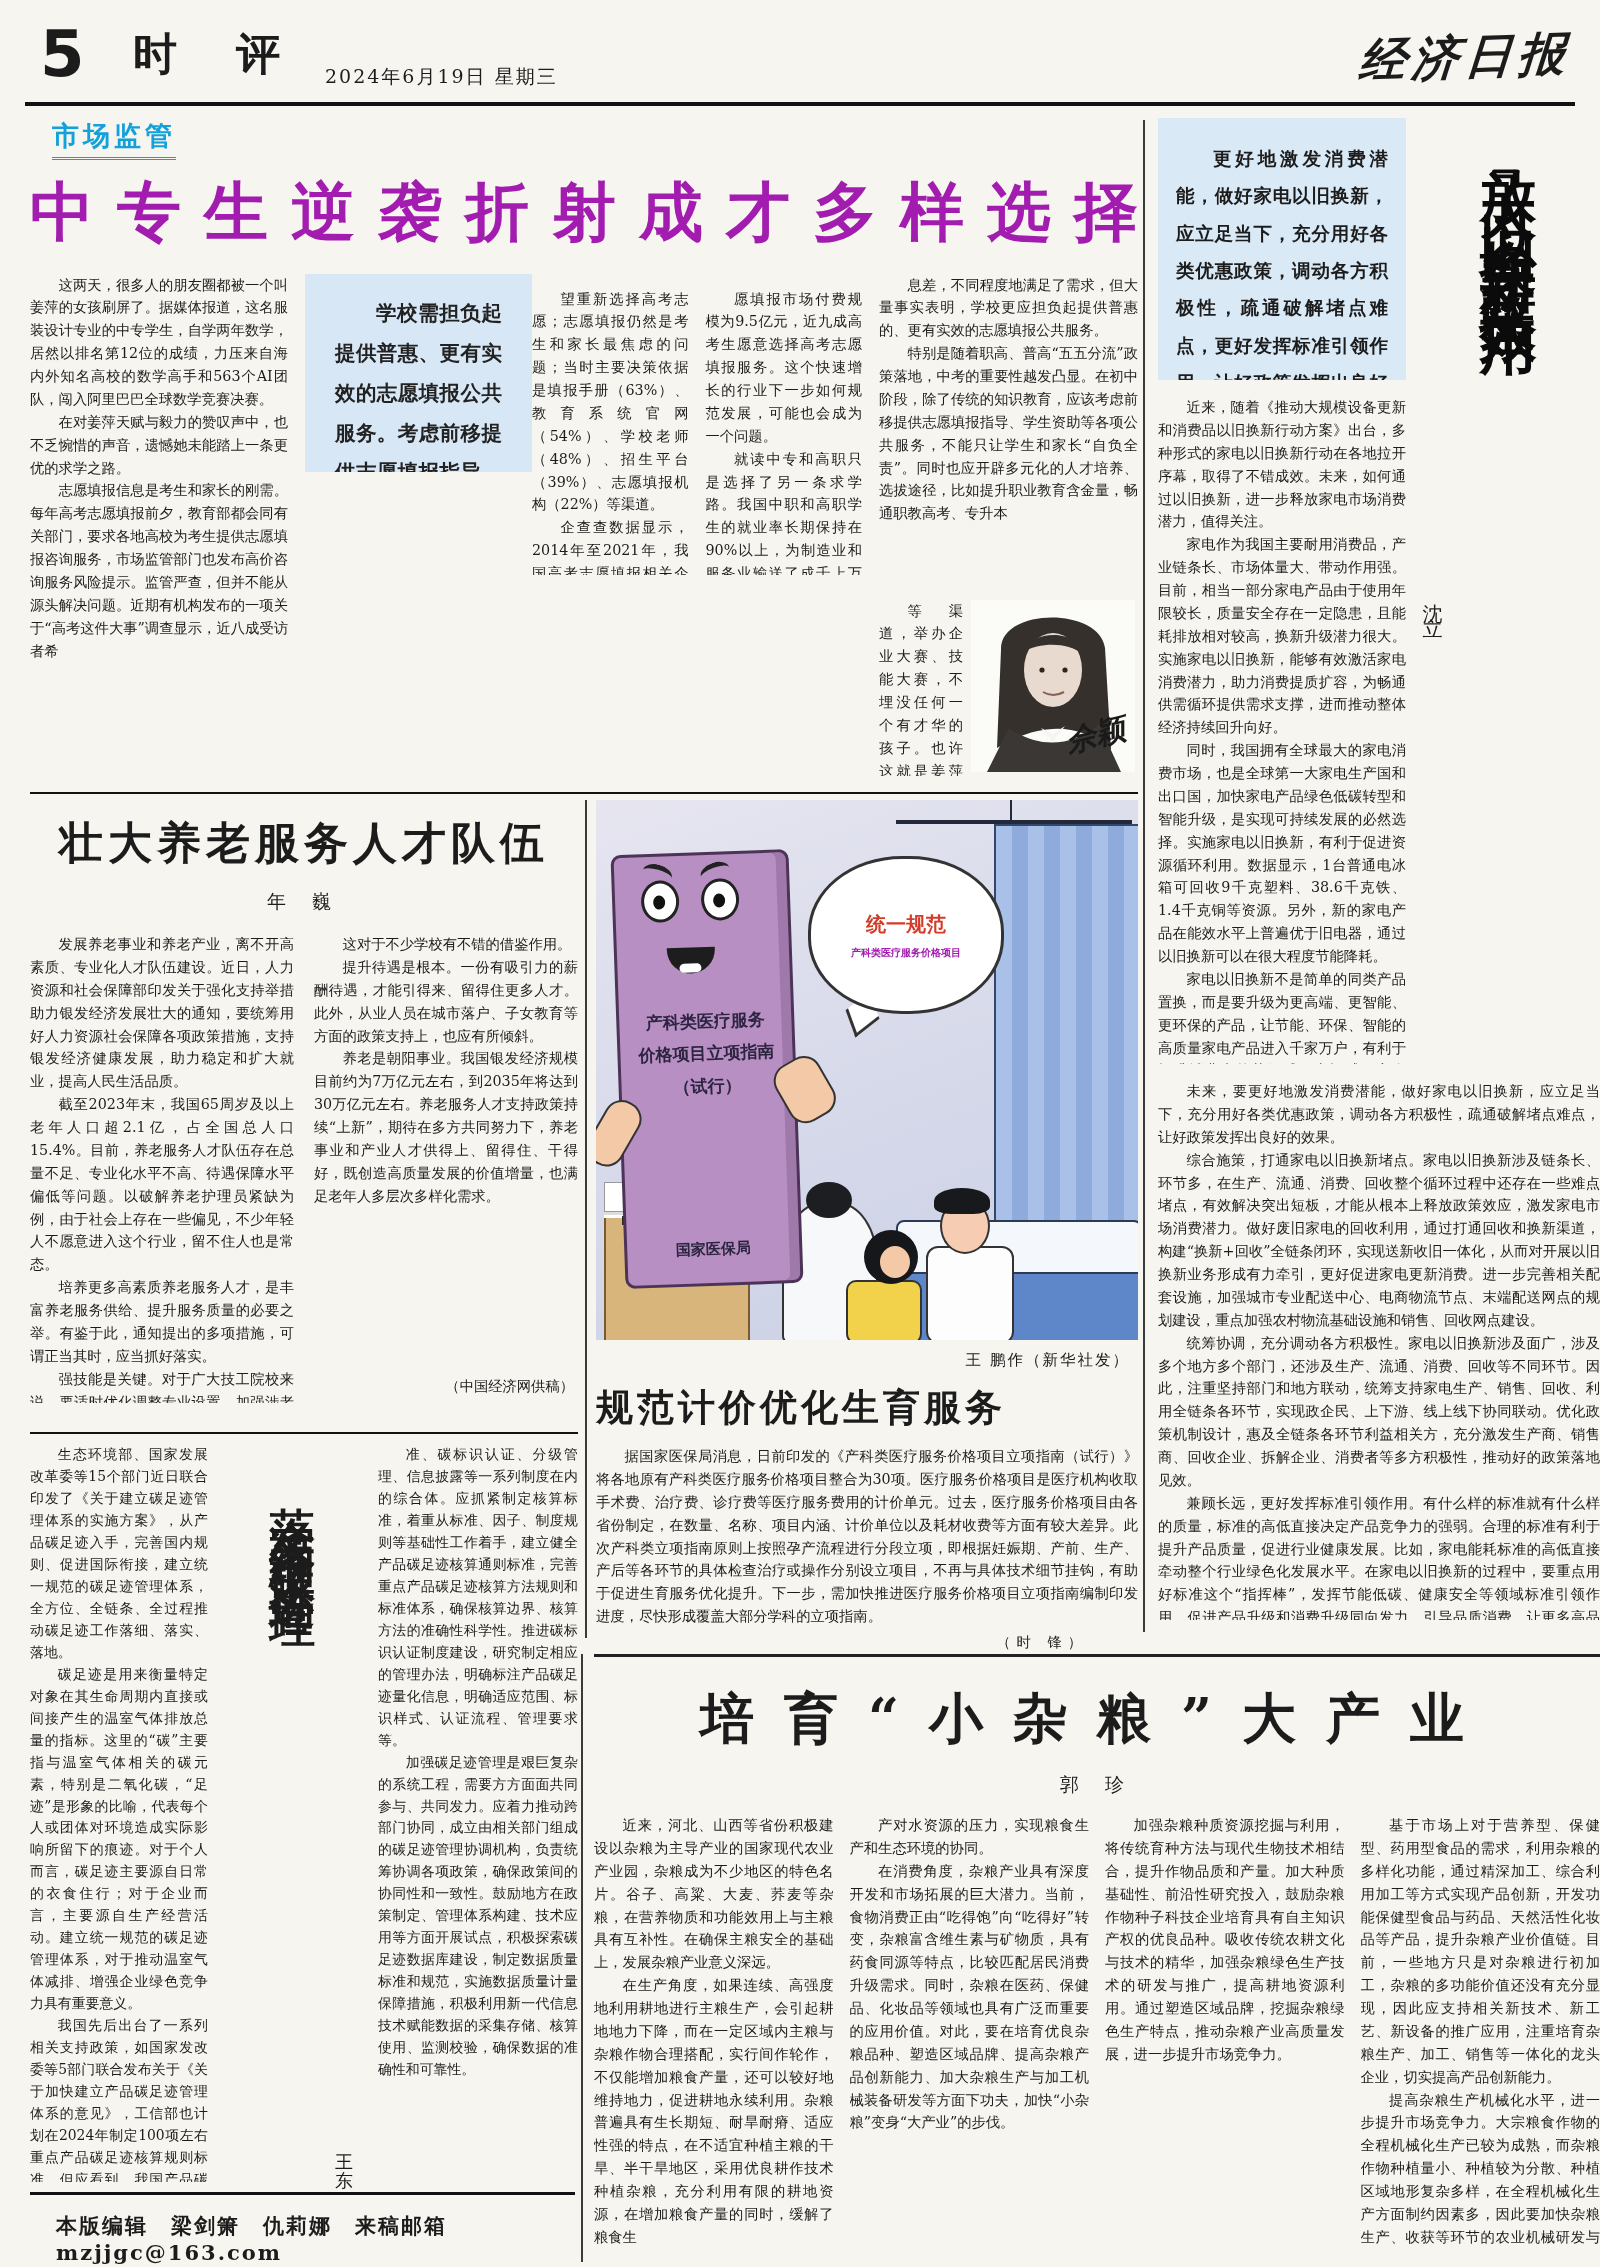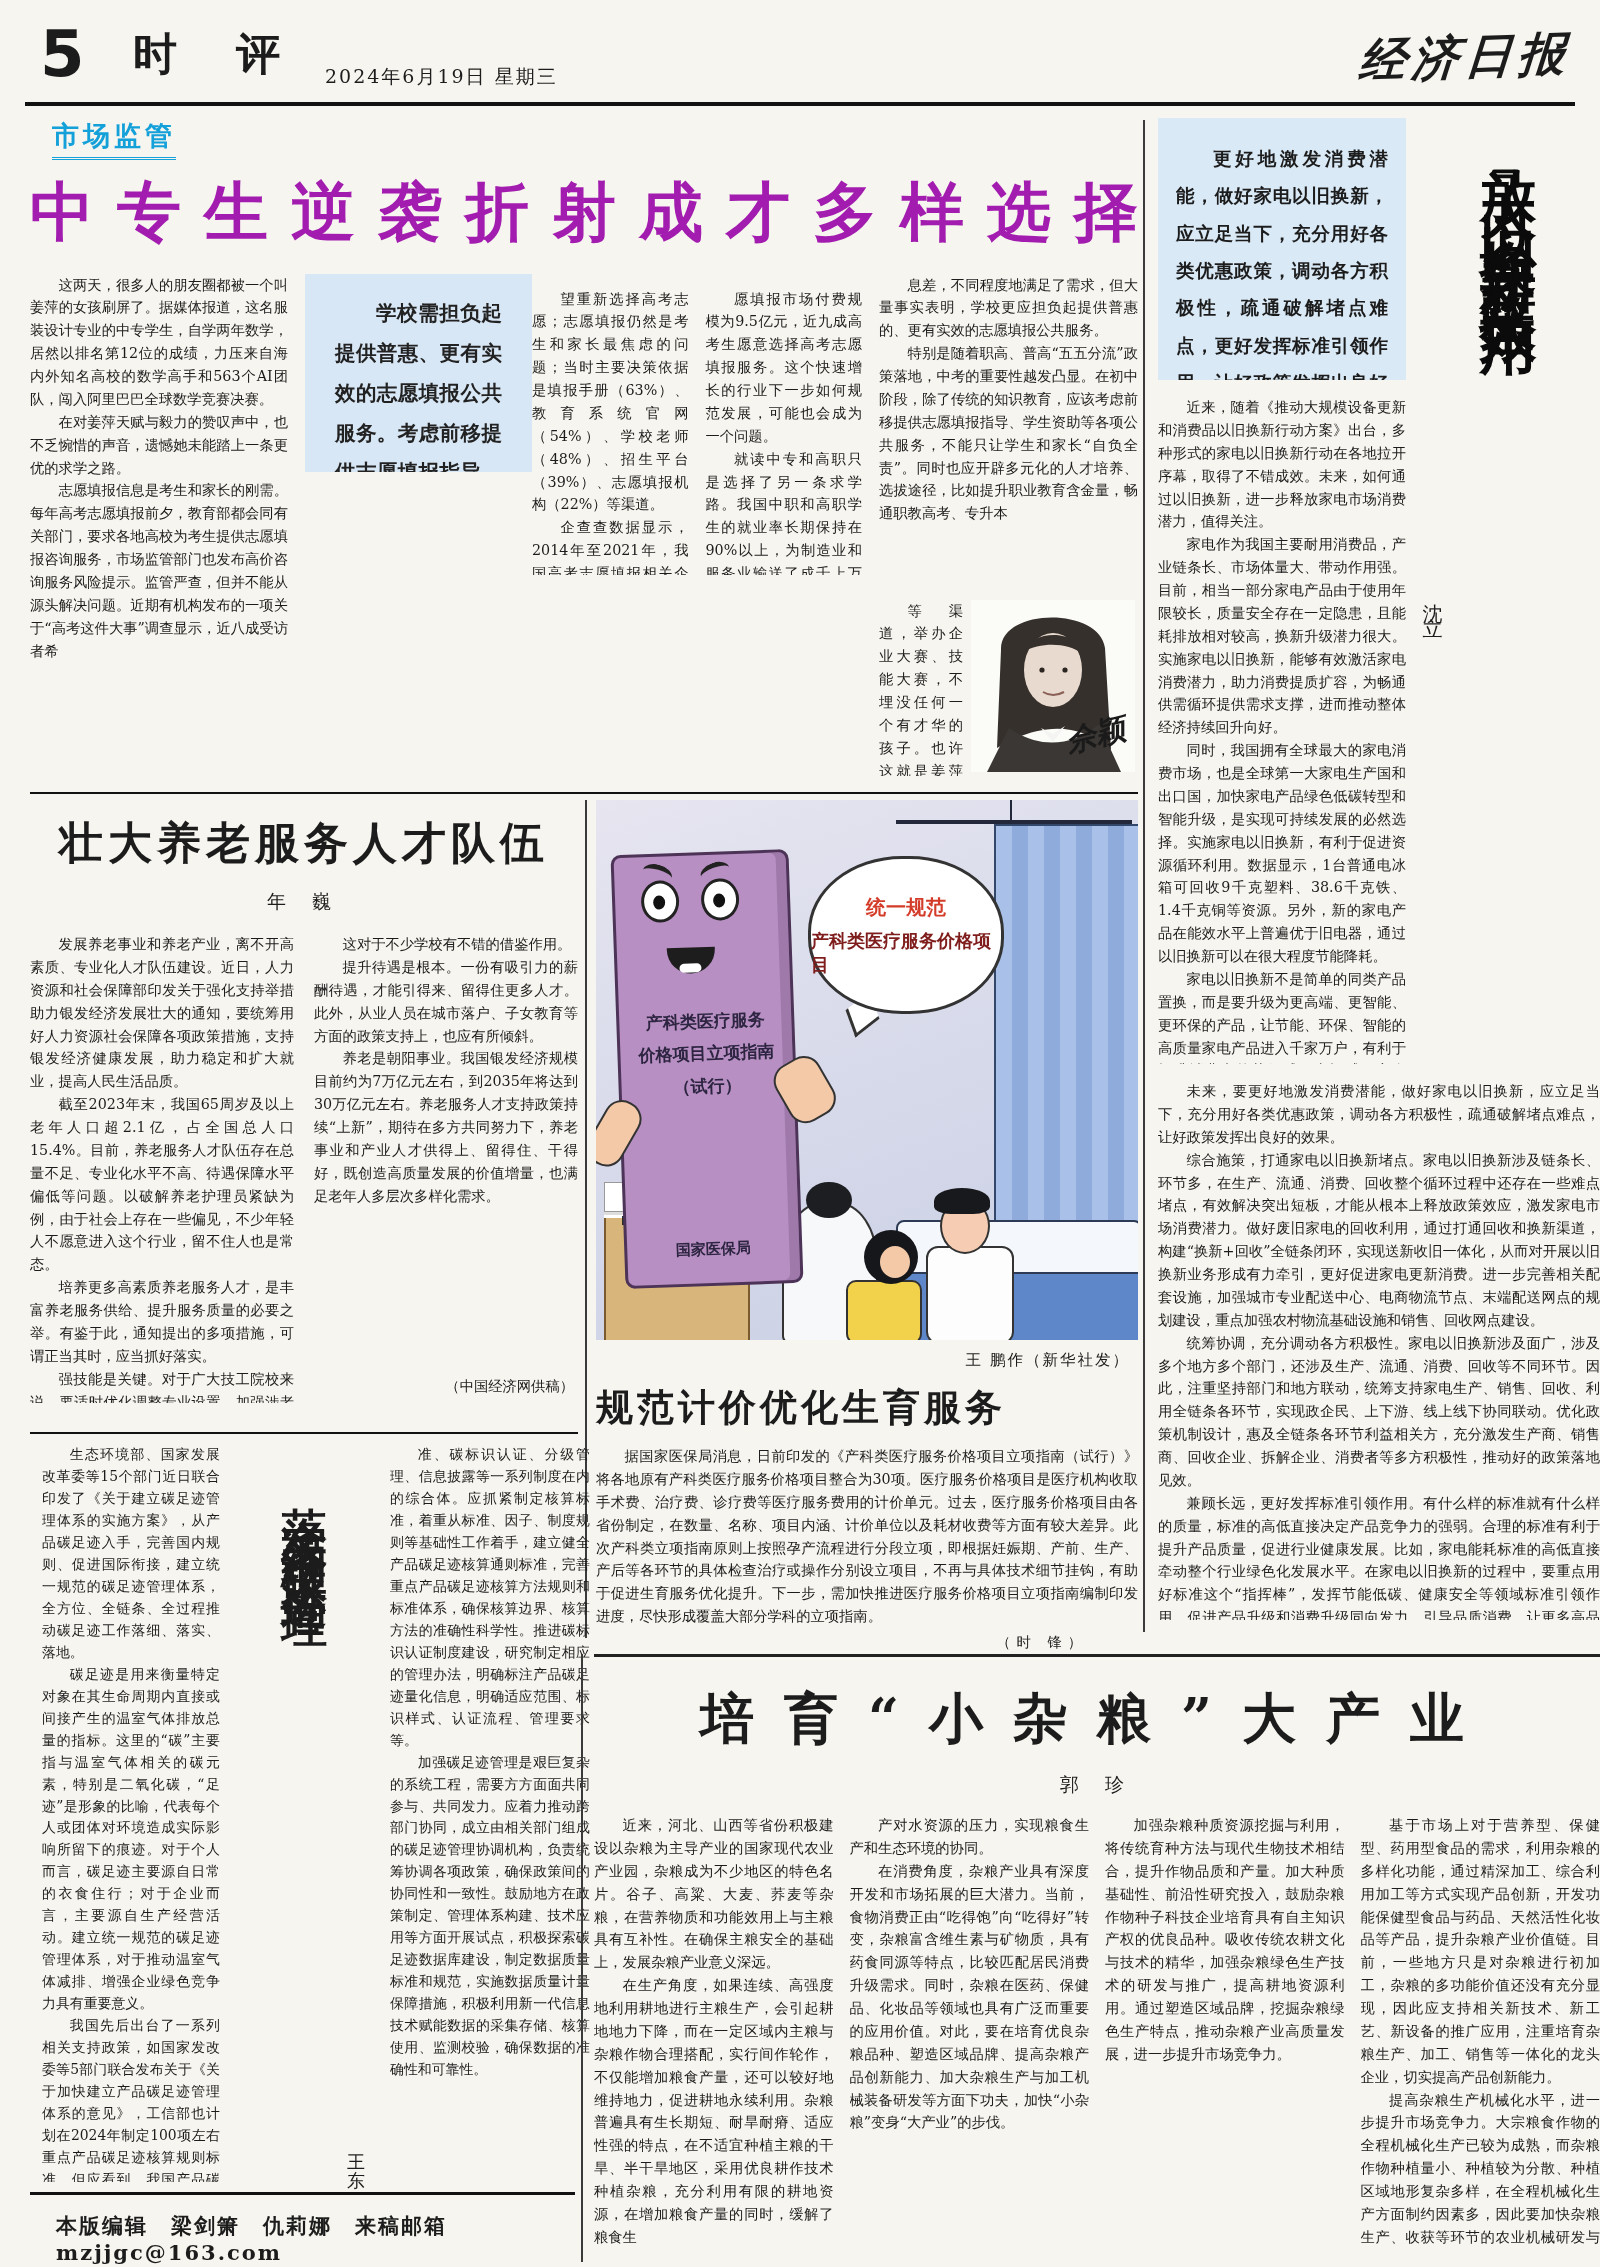--- a/index.html
+++ b/index.html
@@ -71,41 +71,41 @@
   #tongue{position:absolute;left:12px;top:16px;width:22px;height:9px;background:#fff;border-radius:6px;}
   #book-title{position:absolute;left:0;right:0;top:150px;text-align:center;white-space:pre-line;
     font-weight:900;font-size:17px;line-height:1.9;color:#2c2440;}
   #book-issuer{position:absolute;left:0;right:0;bottom:24px;text-align:center;font-weight:900;font-size:15px;color:#2c2440;}
   .arm{position:absolute;background:#f3c9a8;border:2px solid #333;border-radius:18px;}
   #bubble{position:absolute;left:212px;top:56px;width:190px;height:152px;background:#fff;border:3px solid #333;
     border-radius:48%;display:flex;flex-direction:column;align-items:center;justify-content:center;gap:8px;}
   #bubble-tail{position:absolute;left:252px;top:200px;width:26px;height:26px;background:#fff;
     border-right:3px solid #333;border-bottom:3px solid #333;transform:rotate(70deg) skewX(18deg);}
   .bub1{color:#d43c2a;font-family:"DejaVu Sans","Liberation Sans",sans-serif;font-weight:900;font-size:20px;}
-  .bub2{color:#7f1d1d;font-family:"DejaVu Sans","Liberation Sans",sans-serif;font-weight:900;font-size:18px;}
+  .bub2{color:#a21caf;font-family:"DejaVu Sans","Liberation Sans",sans-serif;font-weight:900;font-size:10px;}
   #desk{position:absolute;left:8px;top:410px;width:142px;height:130px;background:#d8b57b;border:2px solid #7a5a2e;}
   #monitor{position:absolute;left:52px;top:356px;width:48px;height:56px;background:#2f3a40;border:2px solid #16181a;}
   #keyboard{position:absolute;left:26px;top:416px;width:70px;height:9px;background:#2b2b2b;}
   #papers{position:absolute;left:8px;top:382px;width:44px;height:28px;background:#fff;border:1px solid #999;box-shadow:0 3px 0 #ddd,0 6px 0 #fff;}
   #bed-top{position:absolute;left:300px;top:420px;width:242px;height:52px;background:#f4f7fb;border:2px solid #2c3a55;border-radius:8px;}
   #bed-side{position:absolute;left:306px;top:472px;width:236px;height:68px;background:#5d87c9;border:2px solid #2c3a55;}
   #doc-body{position:absolute;left:186px;top:402px;width:92px;height:138px;background:#f6f8fa;border:2px solid #333;border-radius:42% 42% 8px 8px;}
   #doc-hair{position:absolute;left:210px;top:382px;width:46px;height:36px;background:#1c1e22;border-radius:50%;}
   #woman-body{position:absolute;left:250px;top:480px;width:72px;height:60px;background:#f2d24b;border:2px solid #333;border-radius:10px;}
   #woman-hair{position:absolute;left:268px;top:430px;width:54px;height:54px;background:#15171a;border-radius:50%;}
   #woman-face{position:absolute;left:284px;top:446px;width:30px;height:32px;background:#f3c9a8;border-radius:50%;}
   #man-body{position:absolute;left:330px;top:446px;width:84px;height:94px;background:#fdfdfd;border:2px solid #333;border-radius:12px;}
   #man-face{position:absolute;left:344px;top:398px;width:46px;height:52px;background:#f6cdb2;border:2px solid #333;border-radius:50%;}
   #man-hair{position:absolute;left:338px;top:388px;width:56px;height:26px;background:#17191c;border-radius:50% 50% 30% 30%;}
   #cartoon-caption{text-align:right;font-size:15.5px;margin-top:10px;padding-right:8px;letter-spacing:2px;}
   #birth-h{margin:12px 0 0 0;font-family:"DejaVu Sans","Liberation Sans",sans-serif;font-weight:900;font-size:37px;letter-spacing:4px;}
   #birth-body{margin-top:12px;height:188px;}
   .byline{text-align:right;padding-right:50px;font-size:14.3px;letter-spacing:6px;}
   
-  #carbon{display:flex;gap:14px;margin-left:12px;}
+  #carbon{display:flex;gap:14px;}
   .carbc{font-size:13.9px;line-height:1.58;}
   #carbon-mid{width:142px;flex:0 0 142px;position:relative;}
   #carbon-vh{writing-mode:vertical-rl;font-weight:900;font-size:46px;letter-spacing:12px;line-height:1.1;margin:26px auto 0 auto;height:660px;display:block;}
   #carbon-author{position:absolute;right:8px;bottom:10px;writing-mode:vertical-rl;font-size:18px;letter-spacing:16px;}
   
   #grain{border-top:3px solid #222;}
   #grain-h{margin:26px 0 0 0;text-align:center;font-weight:900;font-size:54px;letter-spacing:30px;}
   #grain-cols{display:flex;gap:16px;margin-top:16px;height:438px;}
   #grain-cols>div{flex:1;}
   

